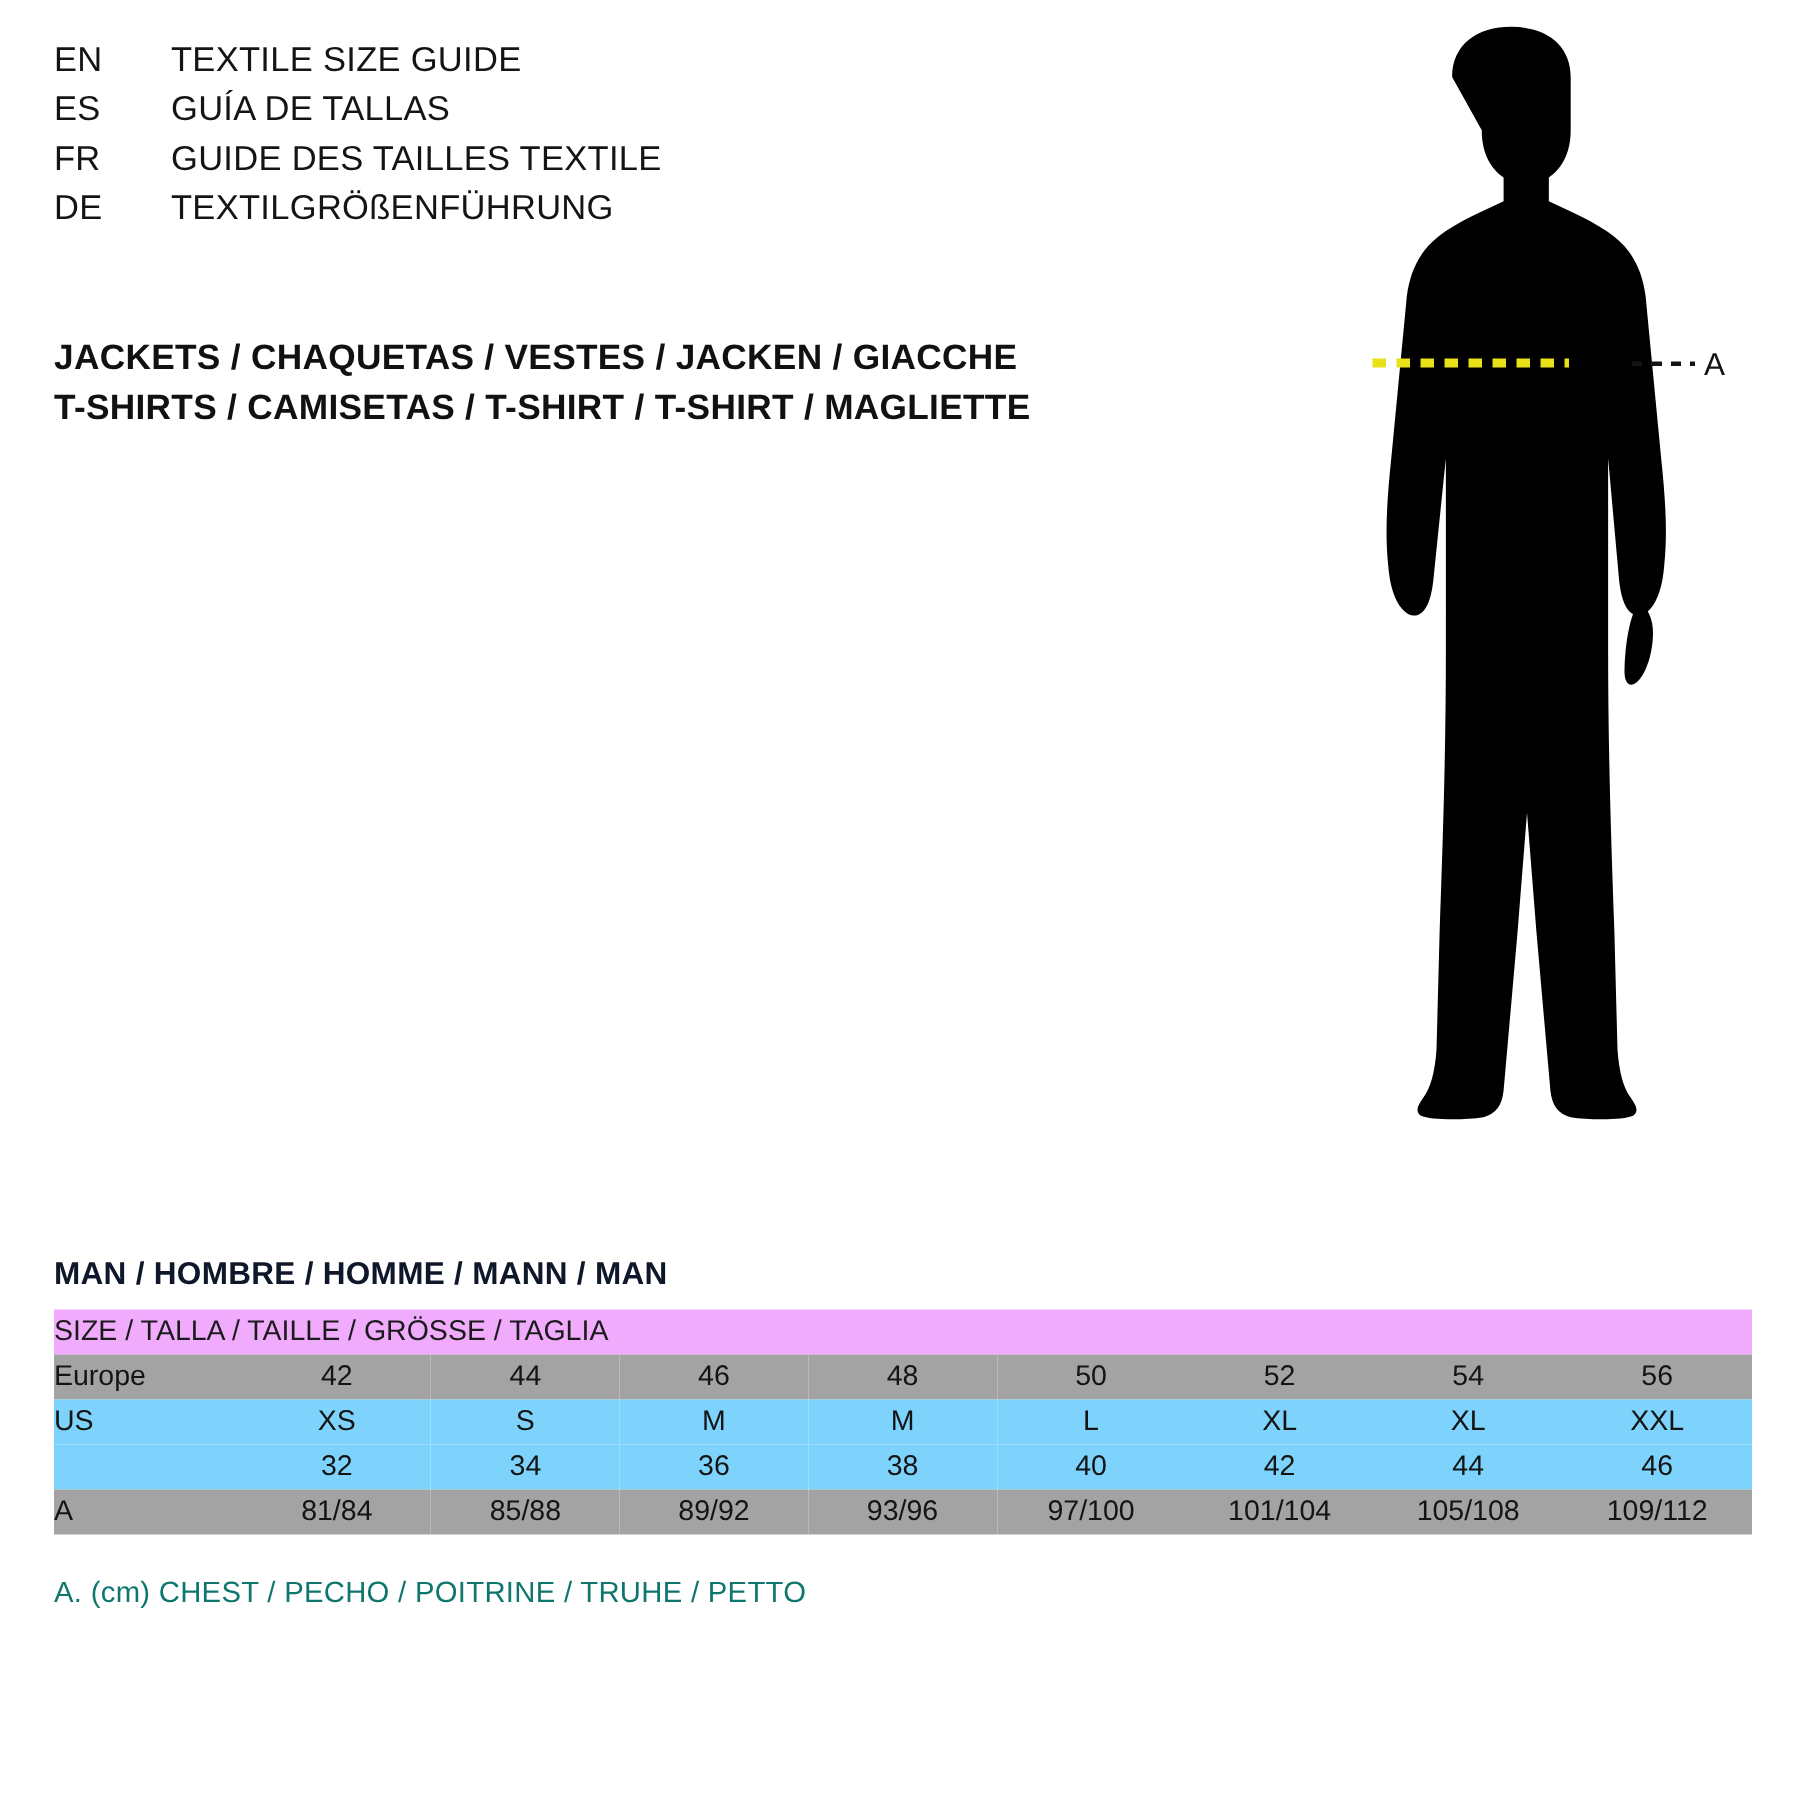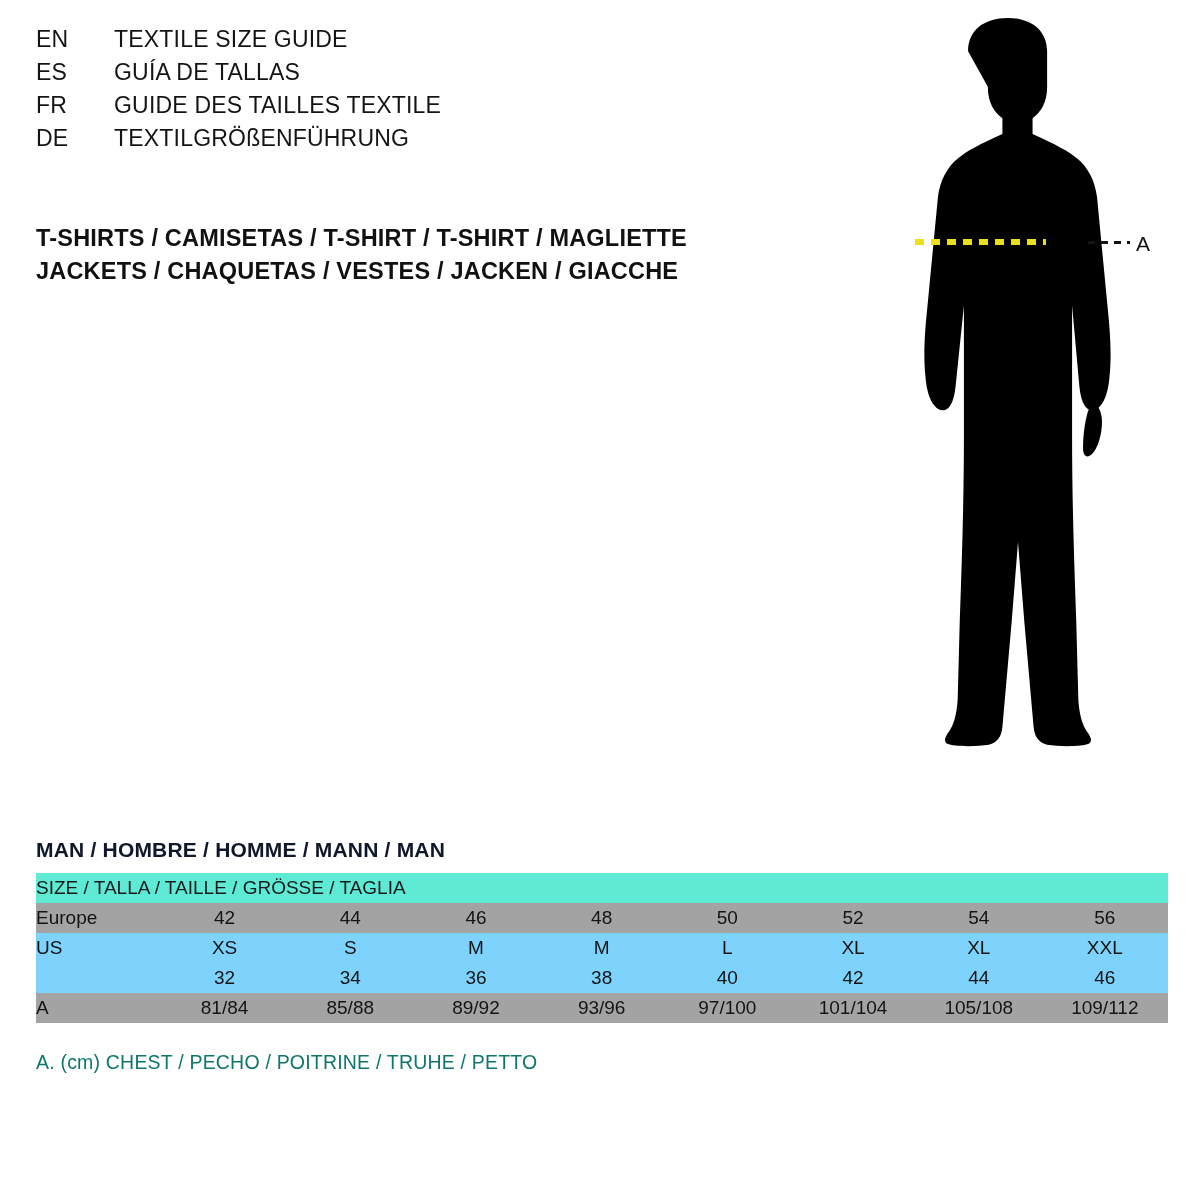--- a/index.html
+++ b/index.html
@@ -108,21 +108,21 @@
     table-layout: fixed;
     font-size: 19px;
     color: #141414;
   }
   table.size-table td {
     height: 30px;
     padding: 0;
     vertical-align: middle;
   }
   .row-head td {
-    background: #5eead4;
+    background: #f0abfc;
     font-size: 19px;
     color: #1a1a1a;
   }
   .row-grey td { background: #7dd3fc; }
   .row-white td { background: #a3a3a3; }
   .c-label {
     width: 168px;
     padding-left: 8px;
     text-align: left;
   }
@@ -154,22 +154,22 @@
       <span class="lang-code">FR</span>
       <span class="lang-text">GUIDE DES TAILLES TEXTILE</span>
     </div>
     <div class="lang-row">
       <span class="lang-code">DE</span>
       <span class="lang-text">TEXTILGRÖßENFÜHRUNG</span>
     </div>
   </div>
 
   <div class="garment-lines">
+    <div class="garment-line">JACKETS / CHAQUETAS / VESTES / JACKEN / GIACCHE</div>
     <div class="garment-line">T-SHIRTS / CAMISETAS / T-SHIRT / T-SHIRT / MAGLIETTE</div>
-    <div class="garment-line">JACKETS / CHAQUETAS / VESTES / JACKEN / GIACCHE</div>
   </div>
 
   <div class="figure-wrap">
     <svg width="370" height="790" viewBox="0 0 370 790">
       <path fill="#000000" d="
         M152,42
         C152,20 168,8 190,8
         C212,8 228,20 228,42
         L228,78
         C228,94 222,104 214,110

